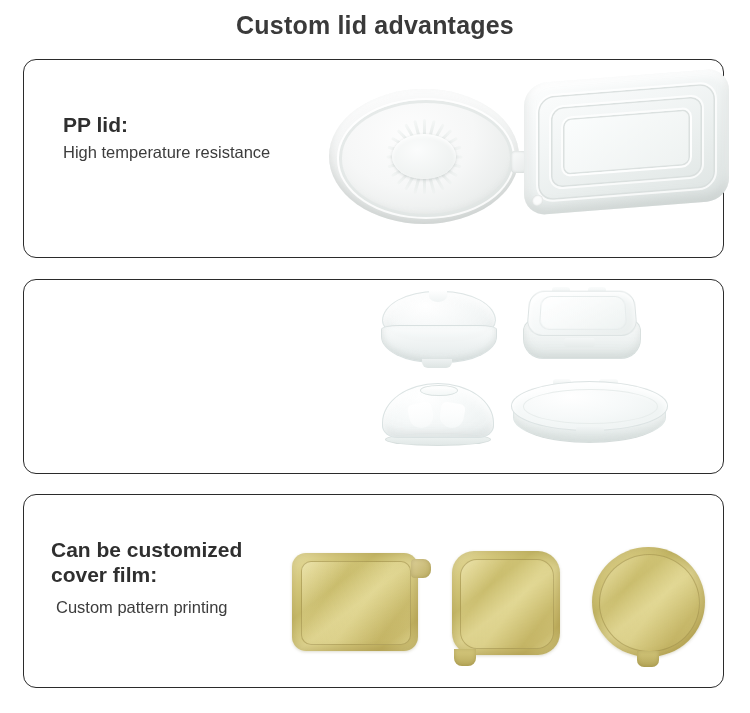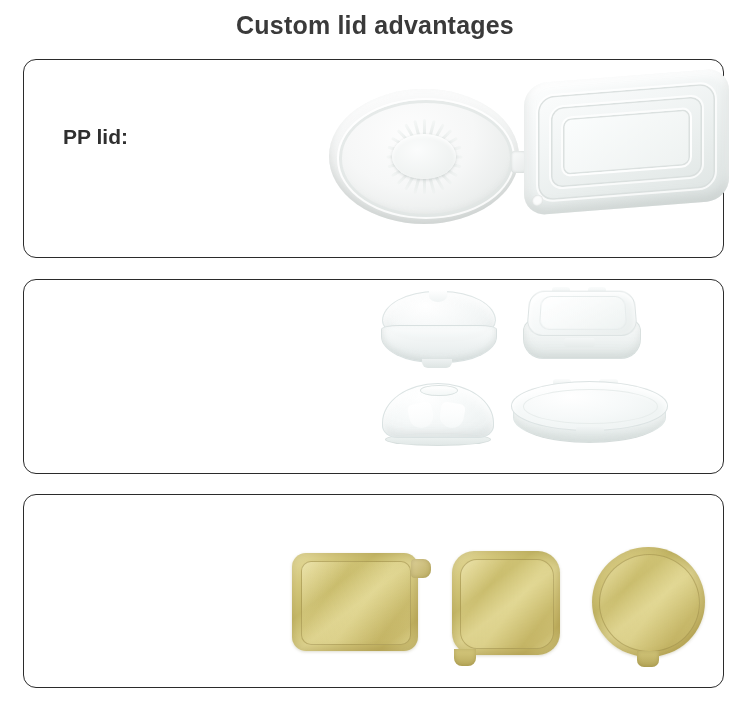--- a/index.html
+++ b/index.html
@@ -406,20 +406,21 @@
   }
 </style>
 </head>
 <body>
 
 <div class="page-title">Custom lid advantages</div>
 
 <section class="panel" id="panel-1">
   <div class="panel-text">
     <div class="panel-heading">PP lid:</div>
+    <div class="panel-sub">High temperature resistance</div>
   </div>
 
   <div class="panel-figures">
 
     <div class="lid pp-round">
       <div class="disc"></div>
       <div class="rim"></div>
       <div class="ray" style="transform:rotate(0deg)"></div>
       <div class="ray" style="transform:rotate(15deg)"></div>
       <div class="ray" style="transform:rotate(30deg)"></div>
@@ -492,20 +493,25 @@
       <div class="tabtop o1"></div>
       <div class="tabtop o2"></div>
       <div class="skirt"></div>
       <div class="top"></div>
       <div class="midnotch"></div>
     </div>
   </div>
 </section>
 
 <section class="panel" id="panel-3">
+  <div class="panel-text">
+    <div class="panel-heading">Can be customized
+cover film:</div>
+    <div class="panel-sub">Custom pattern printing</div>
+  </div>
 
   <div class="panel-figures">
 
     <div class="foil foil-rect">
       <div class="plate"></div>
       <div class="inner"></div>
       <div class="tab"></div>
     </div>
 
     <div class="foil foil-square">

